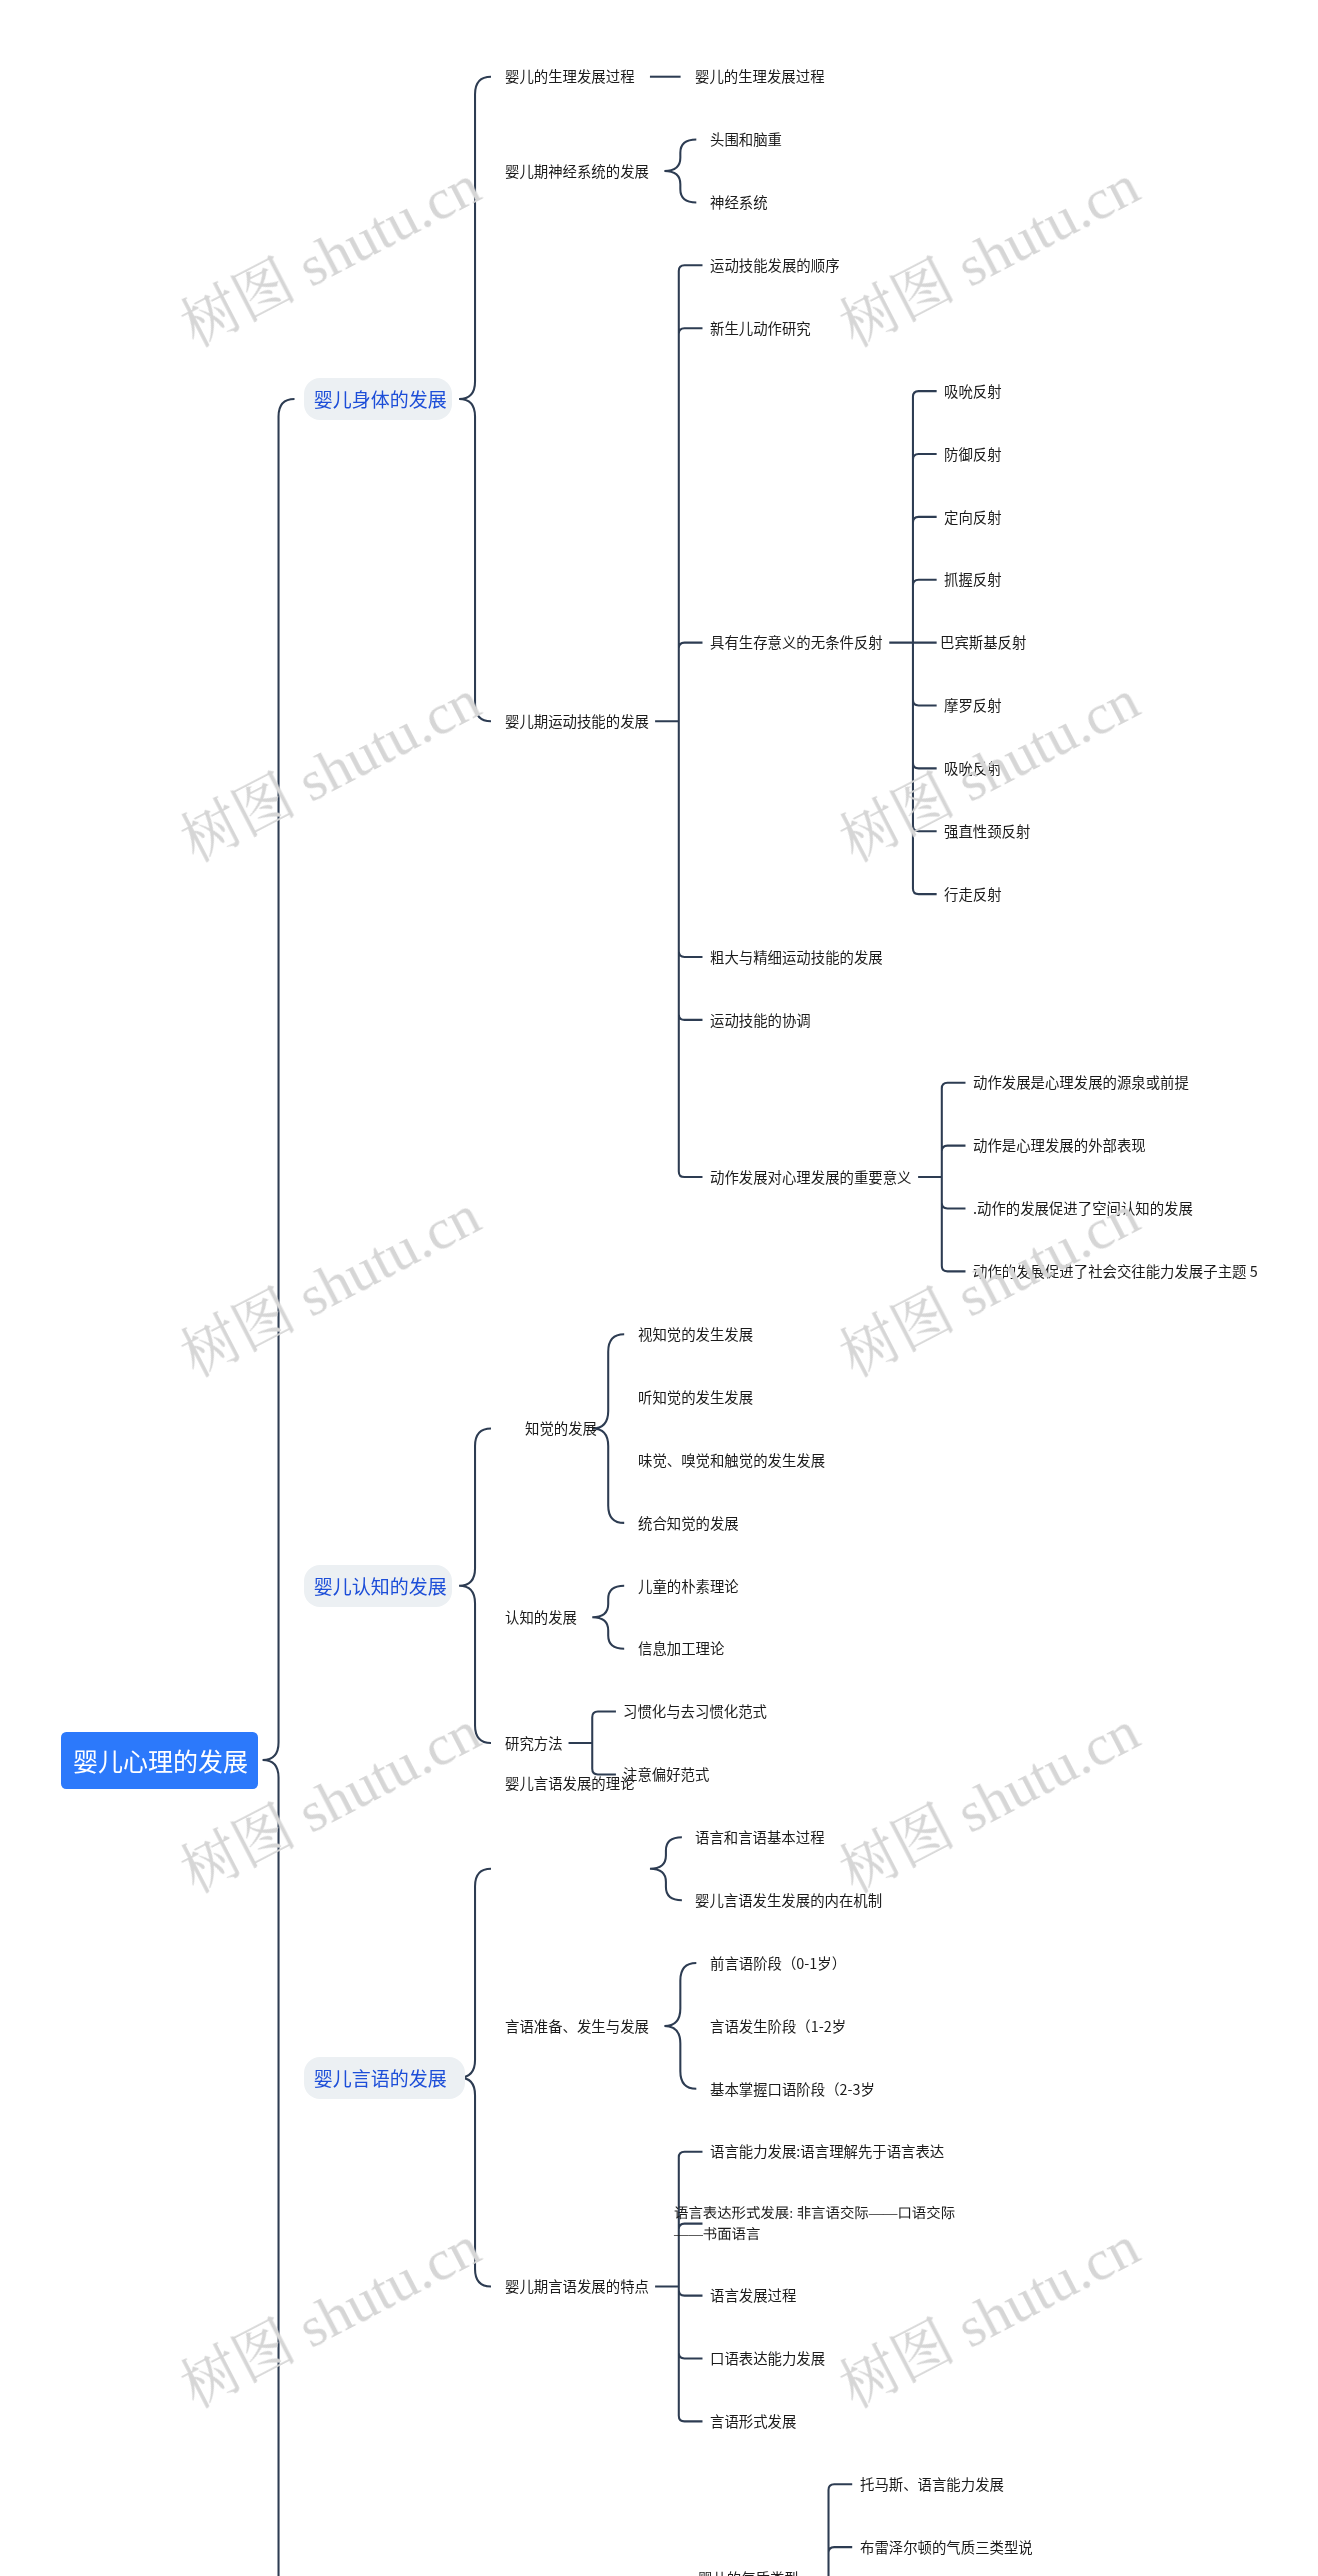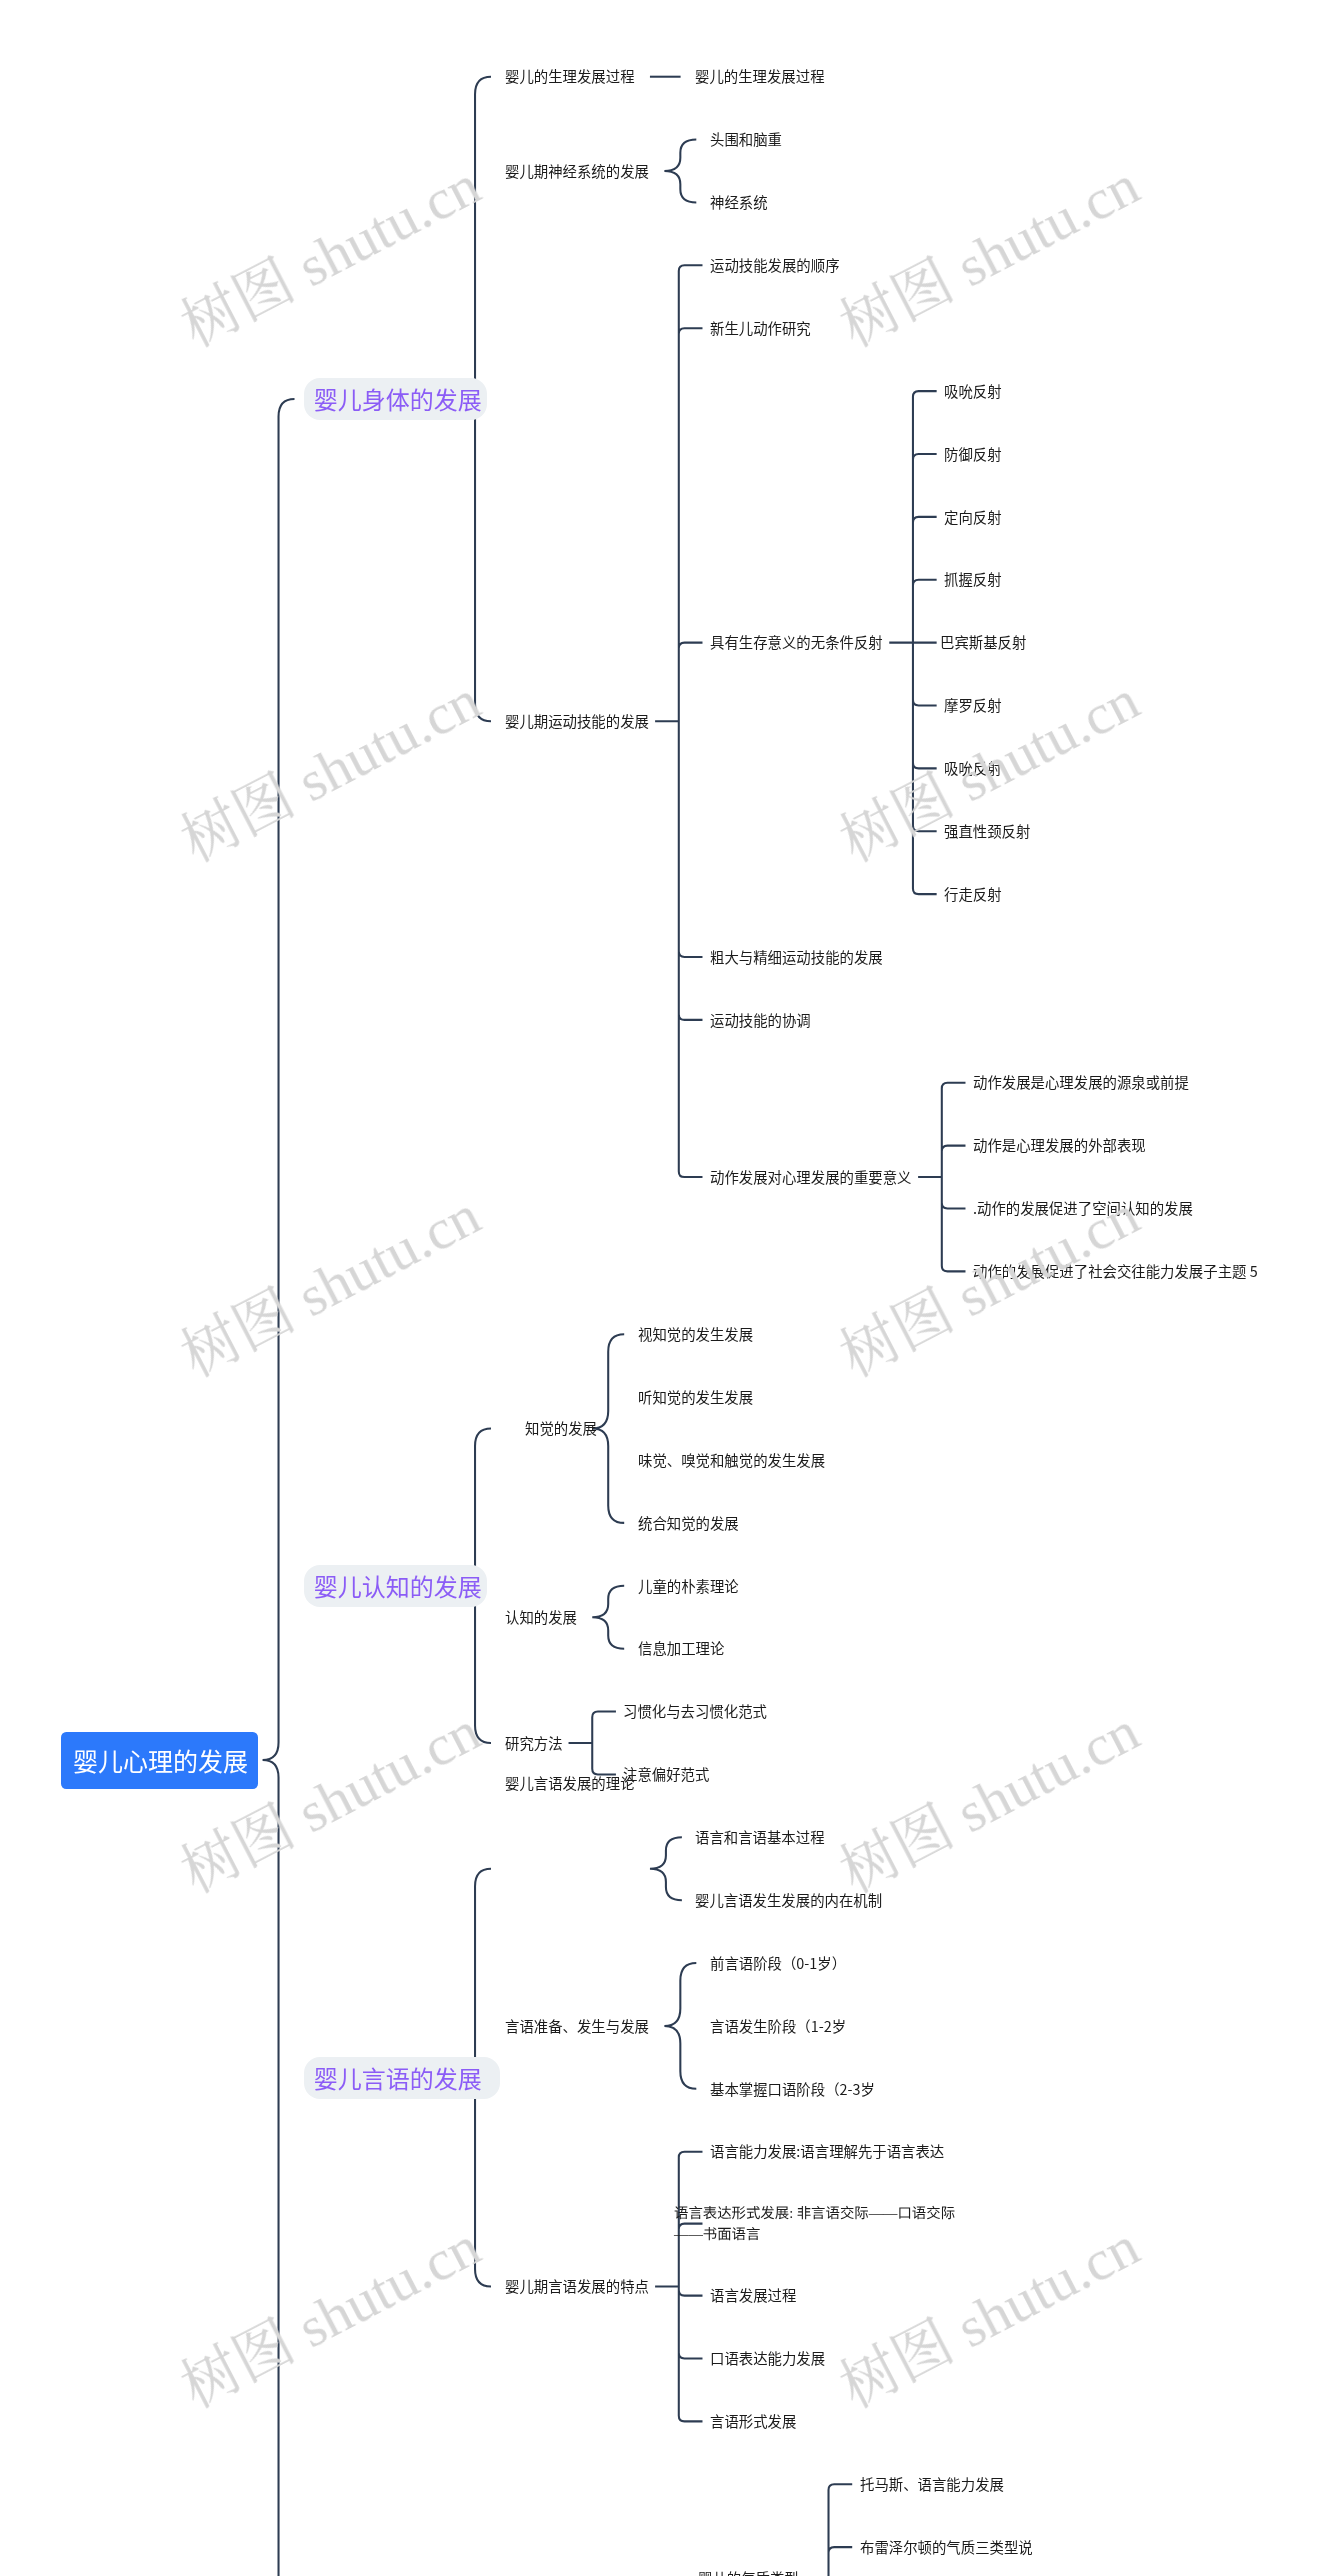--- a/index.html
+++ b/index.html
@@ -11,22 +11,22 @@
   }
   #stage{position:absolute;left:0;top:0;width:1319px;height:3631px;}
   #links{position:absolute;left:0;top:0;width:1319px;height:3631px;pointer-events:none;}
   .node{position:absolute;white-space:pre-wrap;box-sizing:border-box;will-change:transform;}
   .node .nlabel{display:block;}
   .n-root{
     background:#2c79fb;color:#ffffff;border-radius:5.2px;
     font-size:25px;line-height:29px;padding:14px 12px;letter-spacing:0;
   }
   .n-l1{
-    background:#ecf0f3;color:#8b5cf6;border-radius:16px;
-    font-size:24px;line-height:21.6px;padding:10.3px 8.2px;
+    background:#ecf0f3;color:#1d4ed8;border-radius:16px;
+    font-size:19px;line-height:21.6px;padding:10.3px 8.2px;
   }
   .n-l2{
     color:#1b1b1b;font-size:14.4px;line-height:20.6px;padding:0;
   }
   #watermarks{position:absolute;left:0;top:0;width:1319px;height:3631px;overflow:hidden;pointer-events:none;}
   .wm{position:absolute;color:#d6d6d6;will-change:transform;font-size:58px;line-height:58px;
       font-family:"Liberation Serif","Noto Serif CJK SC","Source Han Serif SC",serif;white-space:nowrap;
       transform:rotate(-27.4deg);transform-origin:0 0;}
 </style>
 </head>

